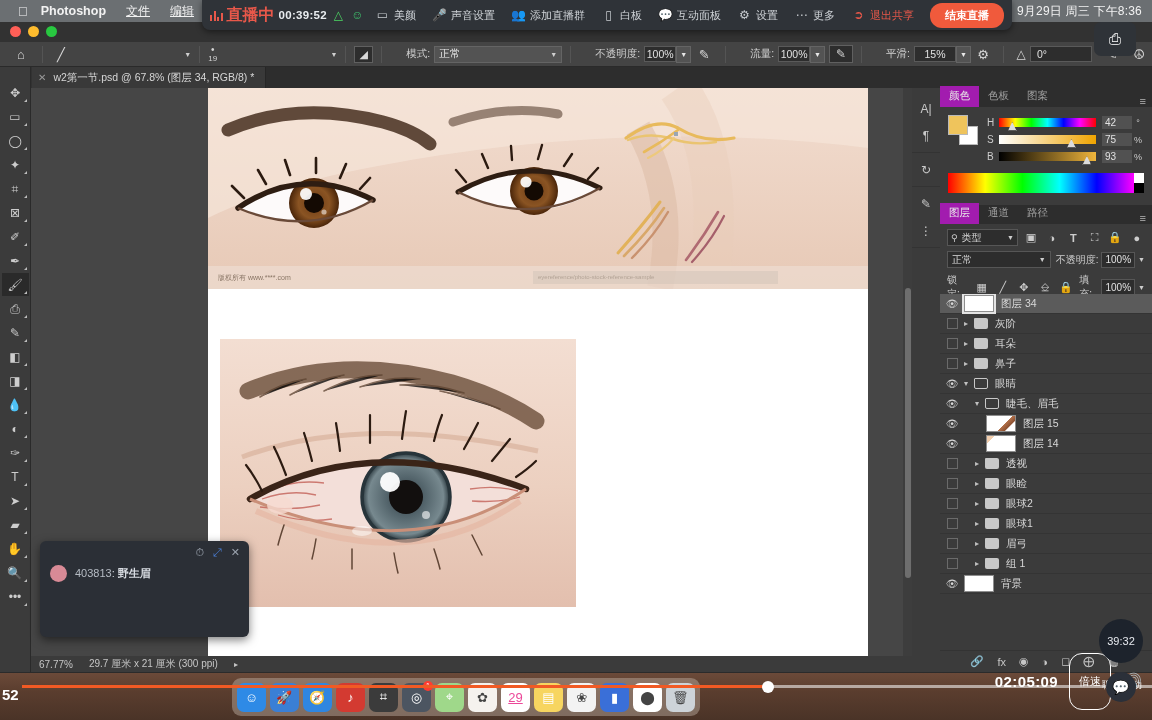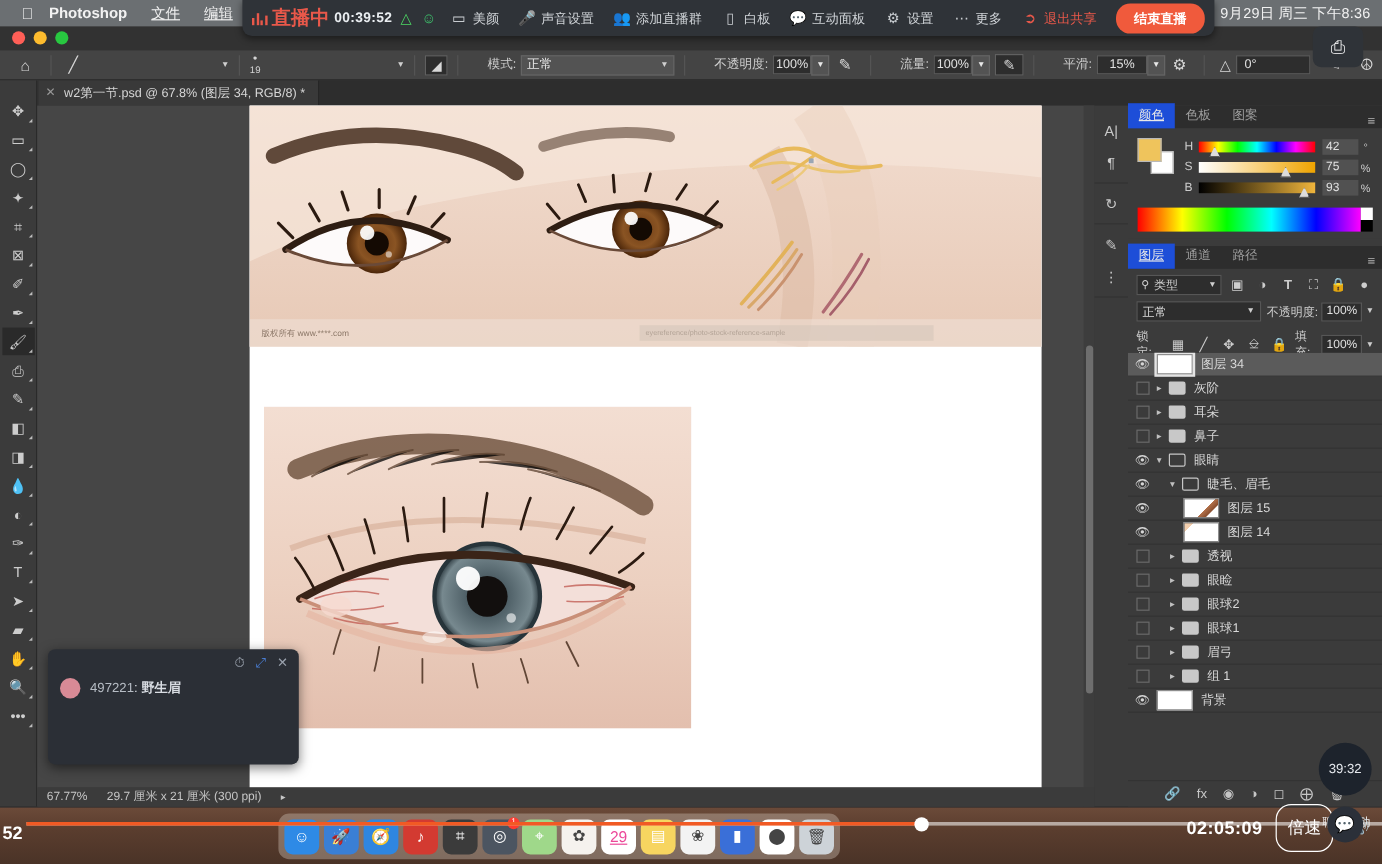--- a/index.html
+++ b/index.html
@@ -98,21 +98,21 @@
 
   
   .rail { position: absolute; right: 212px; top: 66px; width: 28px; height: 584px; background: #3b3b3b; padding-top: 4px; }
   .rail .rb { width: 28px; height: 27px; display: flex; align-items: center; justify-content: center; color: #c9c9c9; font-size: 12px; }
   .rail .rgrp { border-bottom: 1px solid #333; padding: 3px 0; }
 
   
   .panels { position: absolute; right: 0; top: 66px; width: 212px; height: 584px; background: #3b3b3b; }
   .ptabs { display: flex; align-items: flex-end; height: 19px; background: #2d2d2d; }
   .ptab { font-size: 10.5px; color: #9f9f9f; padding: 3px 9px 4px; }
-  .ptab.act { color: #e8e8e8; background: #1d4ed8; text-decoration: underline; }
+  .ptab.act { color: #e8e8e8; background: #a21caf; }
   .pmenu { margin-left: auto; color: #b6b6b6; font-size: 11px; padding-right: 6px; }
 
   .colorpanel { background: #3b3b3b; padding: 8px 8px 6px; }
   .swrow { display: flex; align-items: flex-start; }
   .swatches { position: relative; width: 30px; height: 30px; margin-right: 9px; }
   .swatches .fg { position: absolute; left: 0; top: 0; width: 20px; height: 20px; border: 1px solid #b9b9b9; }
   .swatches .bg { position: absolute; left: 11px; top: 11px; width: 19px; height: 19px; background: #fff; border: 1px solid #b9b9b9; }
   .sliders { flex: 1; }
   .srow { display: flex; align-items: center; height: 15px; margin-bottom: 2px; }
   .srow .k { width: 12px; color: #cdcdcd; font-size: 10px; }
@@ -175,21 +175,21 @@
             background: linear-gradient(180deg,#6b4a39 0%, #5a3d2e 40%, #4a3327 100%); z-index: 20; }
   .dock { position: absolute; left: 232px; bottom: 4px; height: 38px; background: rgba(200,185,175,.42);
           border-radius: 9px; display: flex; align-items: center; gap: 4px; padding: 0 5px; }
   .dockic { width: 29px; height: 29px; border-radius: 7px; display: flex; align-items: center; justify-content: center;
             font-size: 13px; color: #fff; position: relative; }
   .dockic .badge { position: absolute; right: -2px; top: -2px; background: #ff3b30; color: #fff;
                    font-size: 7px; border-radius: 7px; padding: 0 3px; line-height: 10px; }
   .player-time { position: absolute; left: 0; bottom: 17px; color: #fff; font-size: 15px; font-weight: bold; }
   .player-right { position: absolute; right: 10px; bottom: 10px; display: flex; align-items: center; gap: 11px; color: #fff; }
   .pr-time { font-size: 15px; font-weight: bold; letter-spacing: .4px; }
-  .speed { border: 1.4px solid #fff; border-radius: 13px; padding: 10px 9px; font-size: 14px; font-family: Liberation Mono, monospace; }
+  .speed { border: 1.4px solid #fff; border-radius: 13px; padding: 20px 9px; font-size: 11px; font-family: Liberation Mono, monospace; }
   .chatlink { color: #eee; font-size: 10px; position: absolute; right: 10px; bottom: 28px; }
   .progress { position: absolute; left: 22px; right: 0; bottom: 32px; height: 3px; background: rgba(255,255,255,.55); }
   .progress i { position: absolute; left: 0; top: 0; height: 3px; background: #f15a24; display: block; }
   .progress .knob { position: absolute; top: -4.5px; width: 12px; height: 12px; border-radius: 50%; background: #fff; }
 </style>
 </head>
 <body>
 
 <div id="root">
 
@@ -730,21 +730,21 @@
 
   <div class="chatpop">
     <div class="chat-head">
       <span>⏱</span>
       <span style="color:#4a7fd6">⤢</span>
       <span>✕</span>
     </div>
     <div class="chat-msg">
       <span class="chat-av" style="background:#d88a96"></span>
       <span class="chat-txt">
-        <span class="chat-id">497221</span><span>: </span><b>野生眉</b>
+        <span class="chat-id">403813</span><span>: </span><b>野生眉</b>
       </span>
     </div>
   </div>
 
   <div class="timerbub">39:32</div>
   <div class="chatbub">
     <span>💬</span>
   </div>
 
   <div class="bottom">

